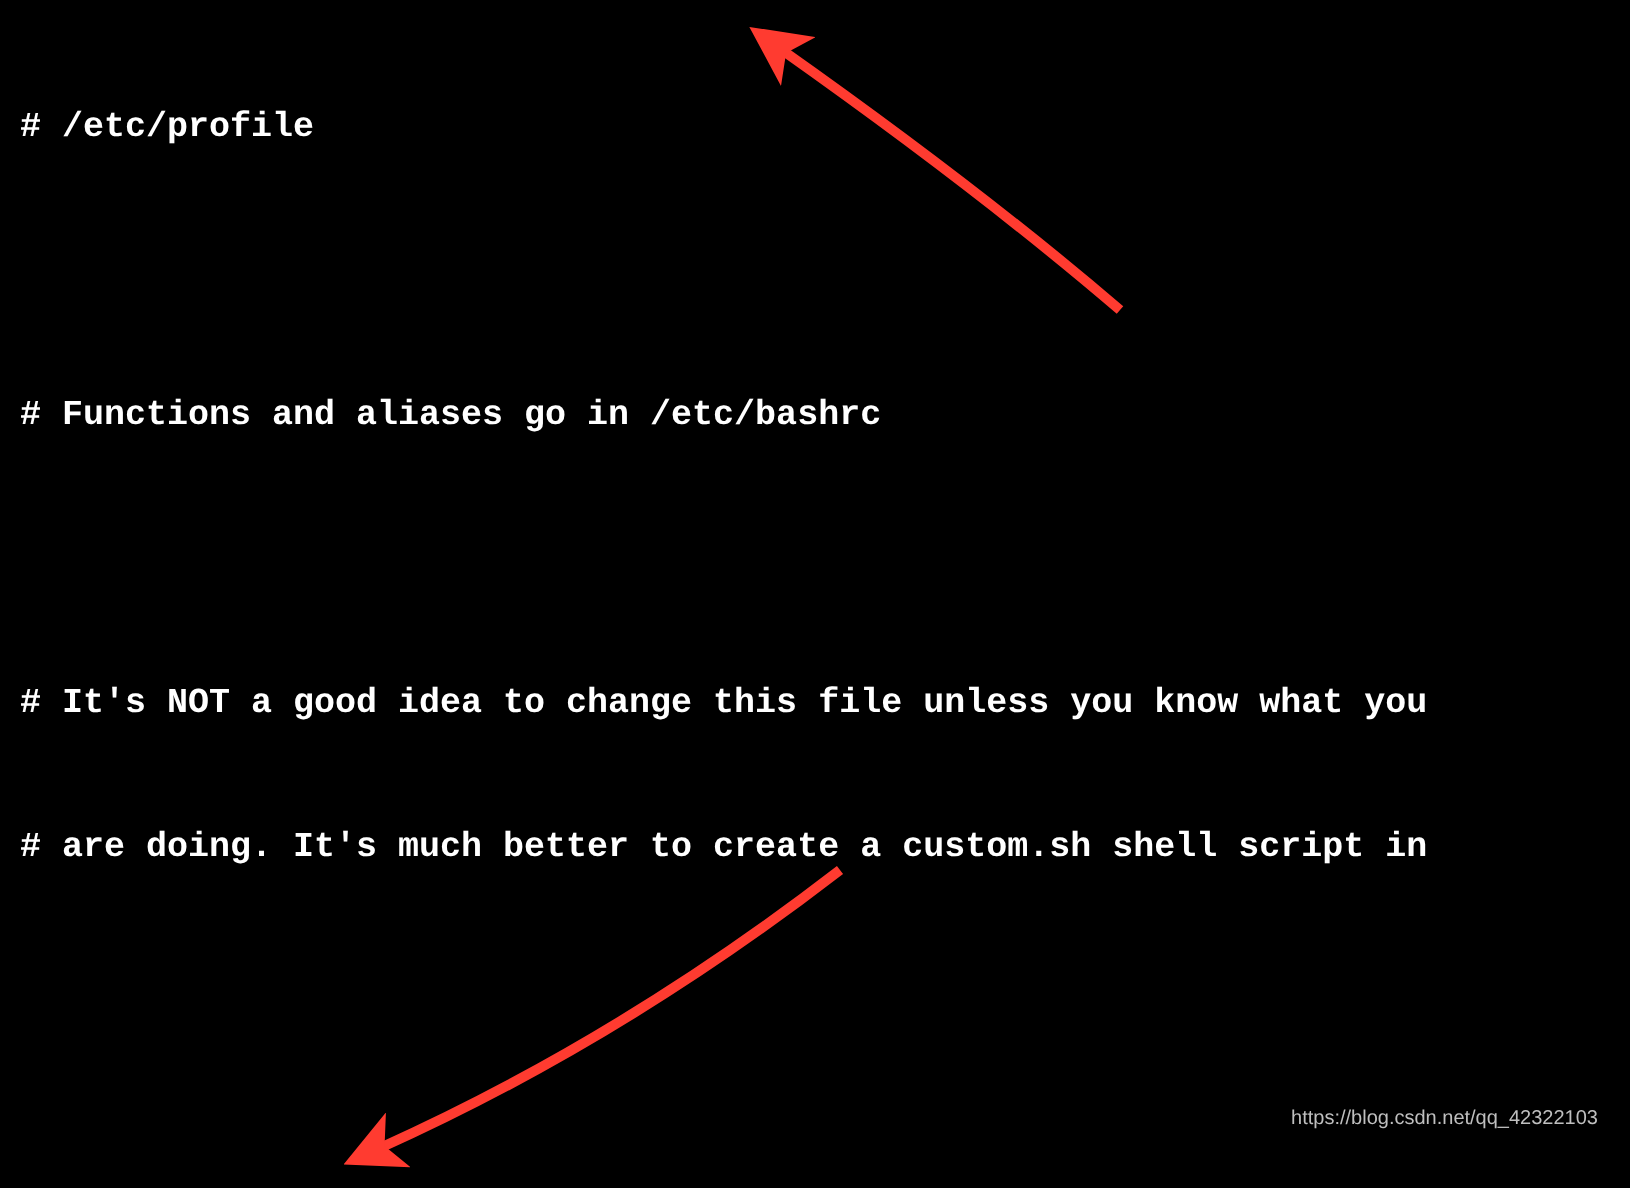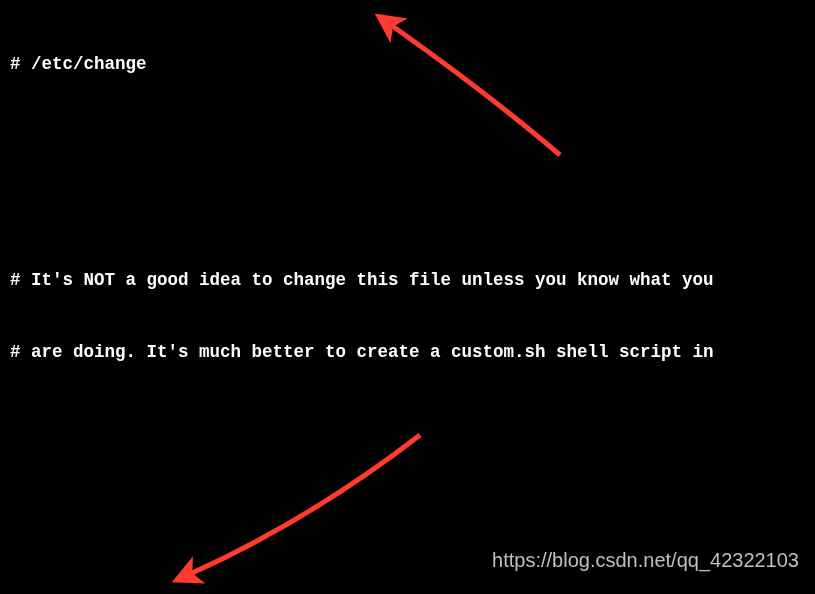--- a/index.html
+++ b/index.html
@@ -22,36 +22,37 @@
     left: 10px;
     white-space: pre;
   }
   .line { min-height: 24px; }
   .watermark {
     position: absolute;
     right: 16px;
     bottom: 22px;
     color: #bfbfbf;
     font-family: Arial, sans-serif;
-    font-size: 20px;
+    font-size: 10px;
     font-weight: normal;
   }
   svg.annot {
     position: absolute;
     top: 0;
     left: 0;
     pointer-events: none;
   }
 </style>
 </head>
 <body>
 
 <div class="terminal">
-  <div class="line"># /etc/change</div>
+  <div class="line"># /etc/profile</div>
   <div class="line"></div>
+  <div class="line"># Functions and aliases go in /etc/bashrc</div>
   <div class="line"></div>
   <div class="line"># It's NOT a good idea to change this file unless you know what you</div>
   <div class="line"># are doing. It's much better to create a custom.sh shell script in</div>
   
   
   
   
   
   
   

